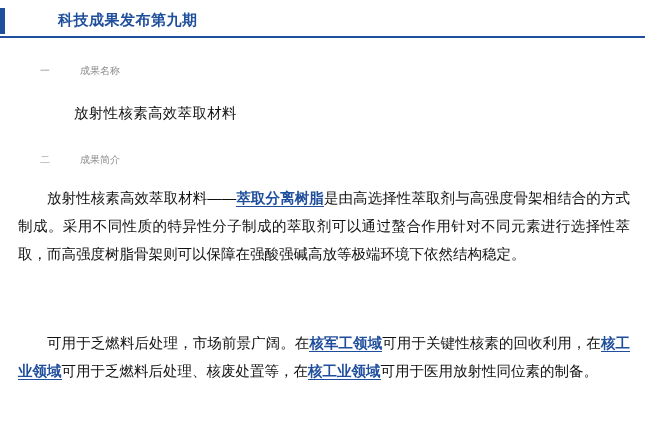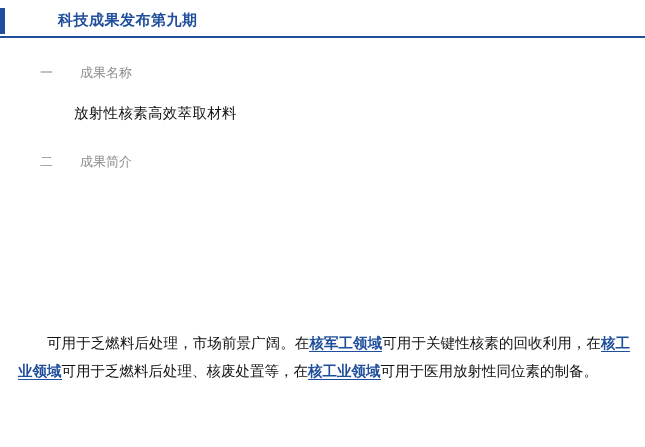--- a/index.html
+++ b/index.html
@@ -52,21 +52,21 @@
     font-size: 15px;
     font-weight: bold;
     color: #1f4e9c;
     letter-spacing: 0.5px;
     white-space: nowrap;
     margin-left: 46px;
   }
   
   .section-head {
     position: absolute;
-    font-size: 13px;
+    font-size: 10px;
     color: #8c8c8c;
     white-space: nowrap;
   }
   .section-head .num {
     display: inline-block;
     width: 40px;
   }
   #sec1 { top: 64px; left: 40px; }
   #sec2 { top: 153px; left: 40px; }
   
@@ -115,18 +115,21 @@
   <div class="section-head" id="sec1">
     <span class="num">一</span><span>成果名称</span>
   </div>
 
   <div class="result-title">放射性核素高效萃取材料</div>
 
   <div class="section-head" id="sec2">
     <span class="num">二</span><span>成果简介</span>
   </div>
 
+  <div class="para" id="para1">
+    <span>放射性核素高效萃取材料——</span><span class="hl-underline">萃取分离树脂</span><span>是由高选择性萃取剂与高强度骨架相结合的方式制成。采用不同性质的特异性分子制成的萃取剂可以通过螯合作用针对不同元素进行选择性萃取，而高强度树脂骨架则可以保障在强酸强碱高放等极端环境下依然结构稳定。</span>
+  </div>
 
   <div class="para" id="para2">
     <span>可用于乏燃料后处理，市场前景广阔。在</span><span class="hl-underline">核军工领域</span><span>可用于关键性核素的回收利用，在</span><span class="hl-underline">核工业领域</span><span>可用于乏燃料后处理、核废处置等，在</span><span class="hl-underline">核工业领域</span><span>可用于医用放射性同位素的制备。</span>
   </div>
 
 </div>
 
 </body></html>

